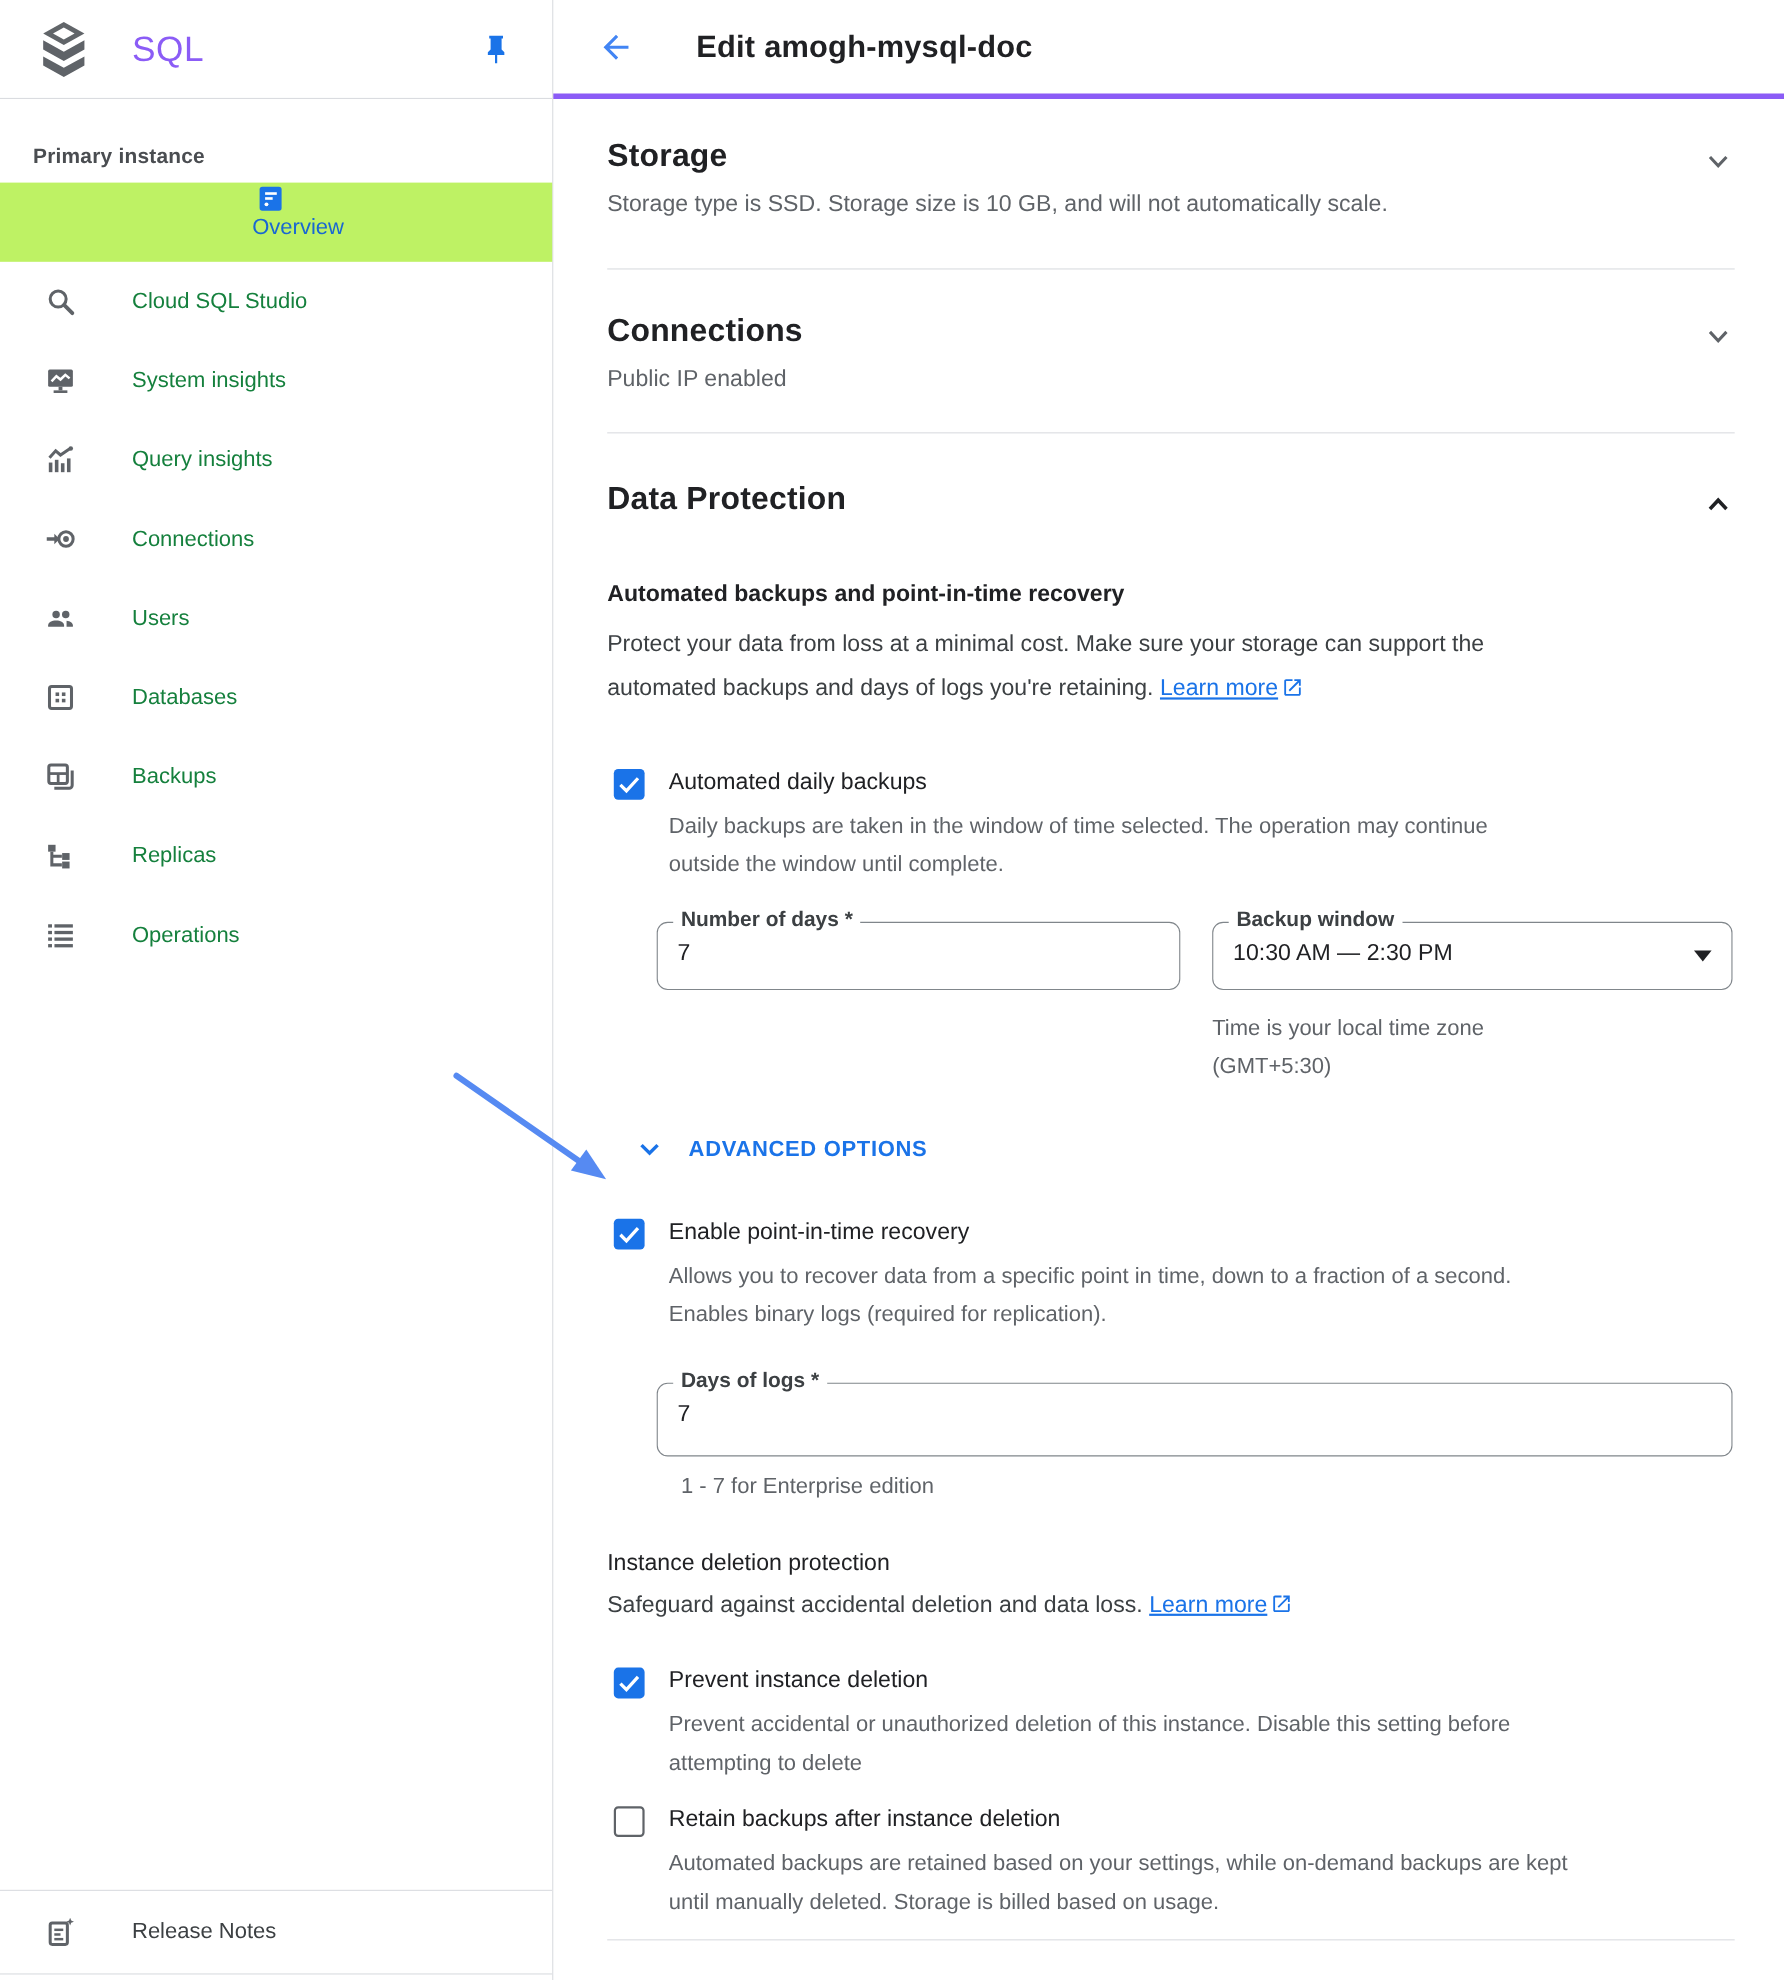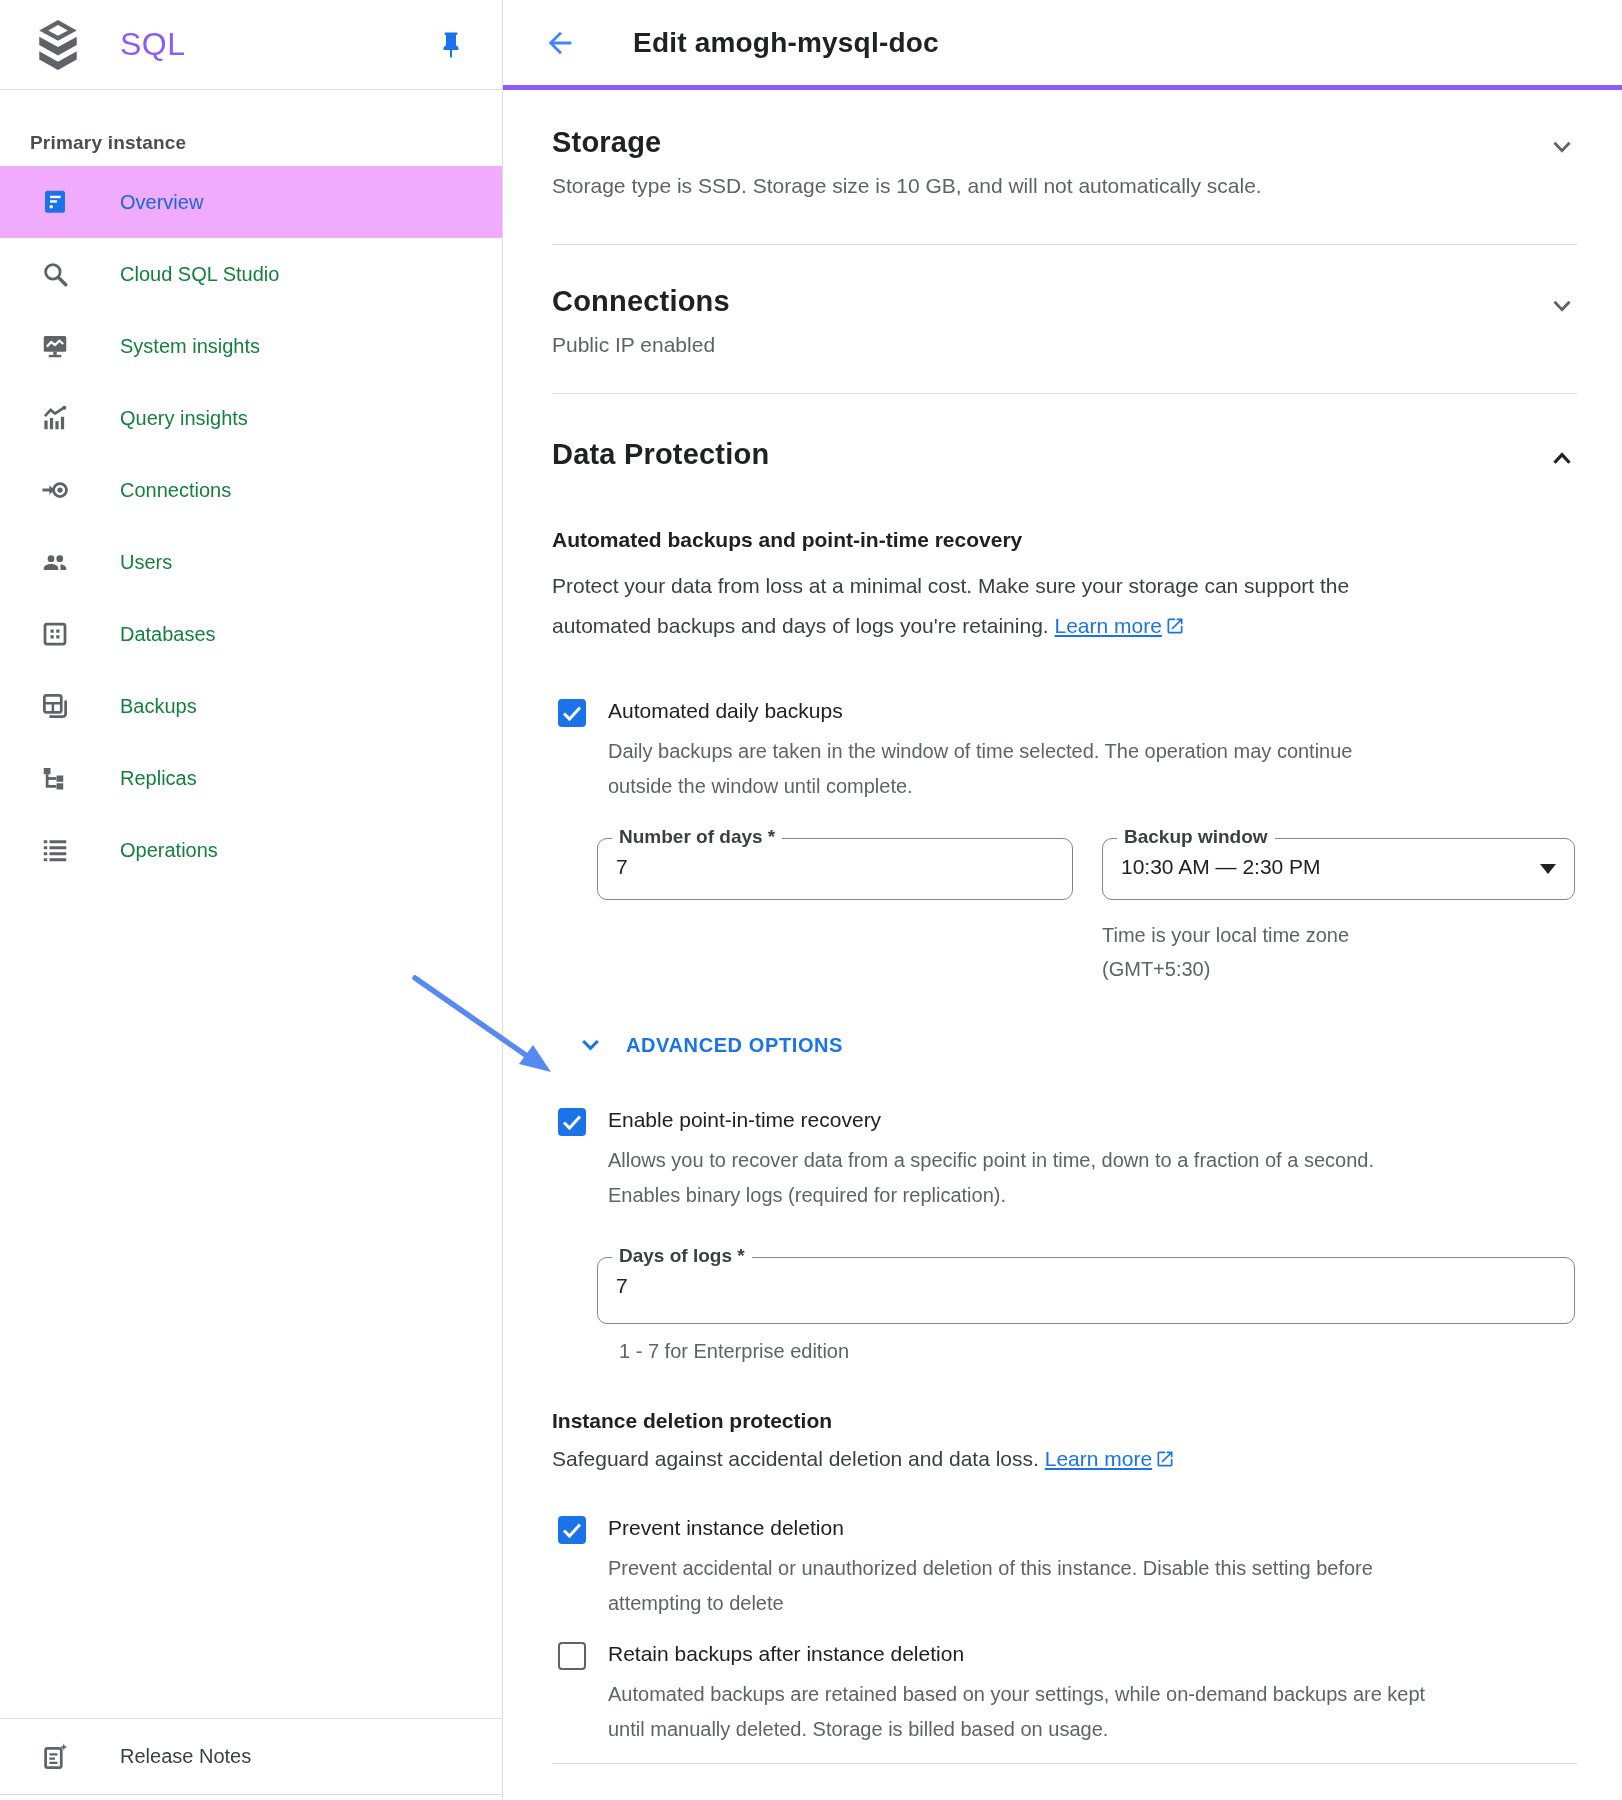--- a/index.html
+++ b/index.html
@@ -13,21 +13,21 @@
   .sb-header { height:90px; border-bottom:1px solid #dadce0; display:flex; align-items:center;
     padding:0 36px 0 33px; }
   .sb-logo { width:50px; height:58px; flex:0 0 50px; }
   .sb-product { font-size:32px; color:#8b5cf6; margin-left:37px; letter-spacing:0.5px; }
   .pin-btn { margin-left:auto; width:30px; height:30px; cursor:pointer; }
   .sb-label { margin:42px 0 0 30px; font-size:19px; font-weight:700; color:#4a4d51; letter-spacing:0.2px; }
   .sb-nav { list-style:none; margin-top:12px; }
   .sb-item { height:72px; display:flex; align-items:center; padding-left:40px; cursor:pointer;
     font-size:20px; color:#15803d; }
   .sb-item .sb-ic { width:30px; height:30px; flex:0 0 30px; margin-right:50px; }
-  .sb-item.selected { background:#f0abfc; color:#1967d2; }
+  .sb-item.selected { background:#bef264; color:#1967d2;flex-direction:column; }
   .sb-footer { position:absolute; left:0; top:1718px; width:502px; height:77px;
     border-top:1px solid #dadce0; border-bottom:1px solid #dadce0;
     display:flex; align-items:center; padding-left:40px; cursor:pointer; font-size:20px; color:#3c4043; }
   .sb-footer .sb-ic { width:30px; height:30px; flex:0 0 30px; margin-right:50px; }
 
   
   .main { position:absolute; left:503px; top:0; width:1119px; height:1800px; }
   .topbar { height:90px; border-bottom:5px solid #8b5cf6; display:flex; align-items:center; }
   .back-btn { width:34px; height:34px; margin-left:40px; cursor:pointer; }
   .page-title { font-size:28px; font-weight:700; color:#202124; margin-left:56px; letter-spacing:0.2px; }
@@ -72,21 +72,21 @@
     border-top:10px solid #202124; margin-top:4px; }
   .tz-note { margin-top:18px; font-size:20px; line-height:34px; color:#5f6368; }
 
   .adv-row { display:flex; align-items:center; margin-left:25px; margin-top:46px; cursor:pointer; }
   .adv-row .adv-ch { width:27px; height:27px; margin-right:12px; }
   .adv-label { font-size:20px; font-weight:700; color:#1a73e8; letter-spacing:0.6px;margin-left:10px; }
 
   .f-logs { width:978px; height:67px; margin-left:45px; margin-top:44px; }
   .field-helper { margin-left:67px; margin-top:16px; font-size:20px; color:#5f6368; }
 
-  .idp-head { margin-top:46px; font-size:21px; font-weight:700; color:#202124; }
+  .idp-head { margin-top:46px; font-size:21px; font-weight:400; color:#202124; }
   .idp-par { margin-top:14px; font-size:21px; color:#3c4043; }
 
   .annot { position:absolute; left:0; top:0; pointer-events:none; z-index:5; }
 </style>
 </head>
 <body>
 
 <div class="root">
 
   <aside class="sidebar">

